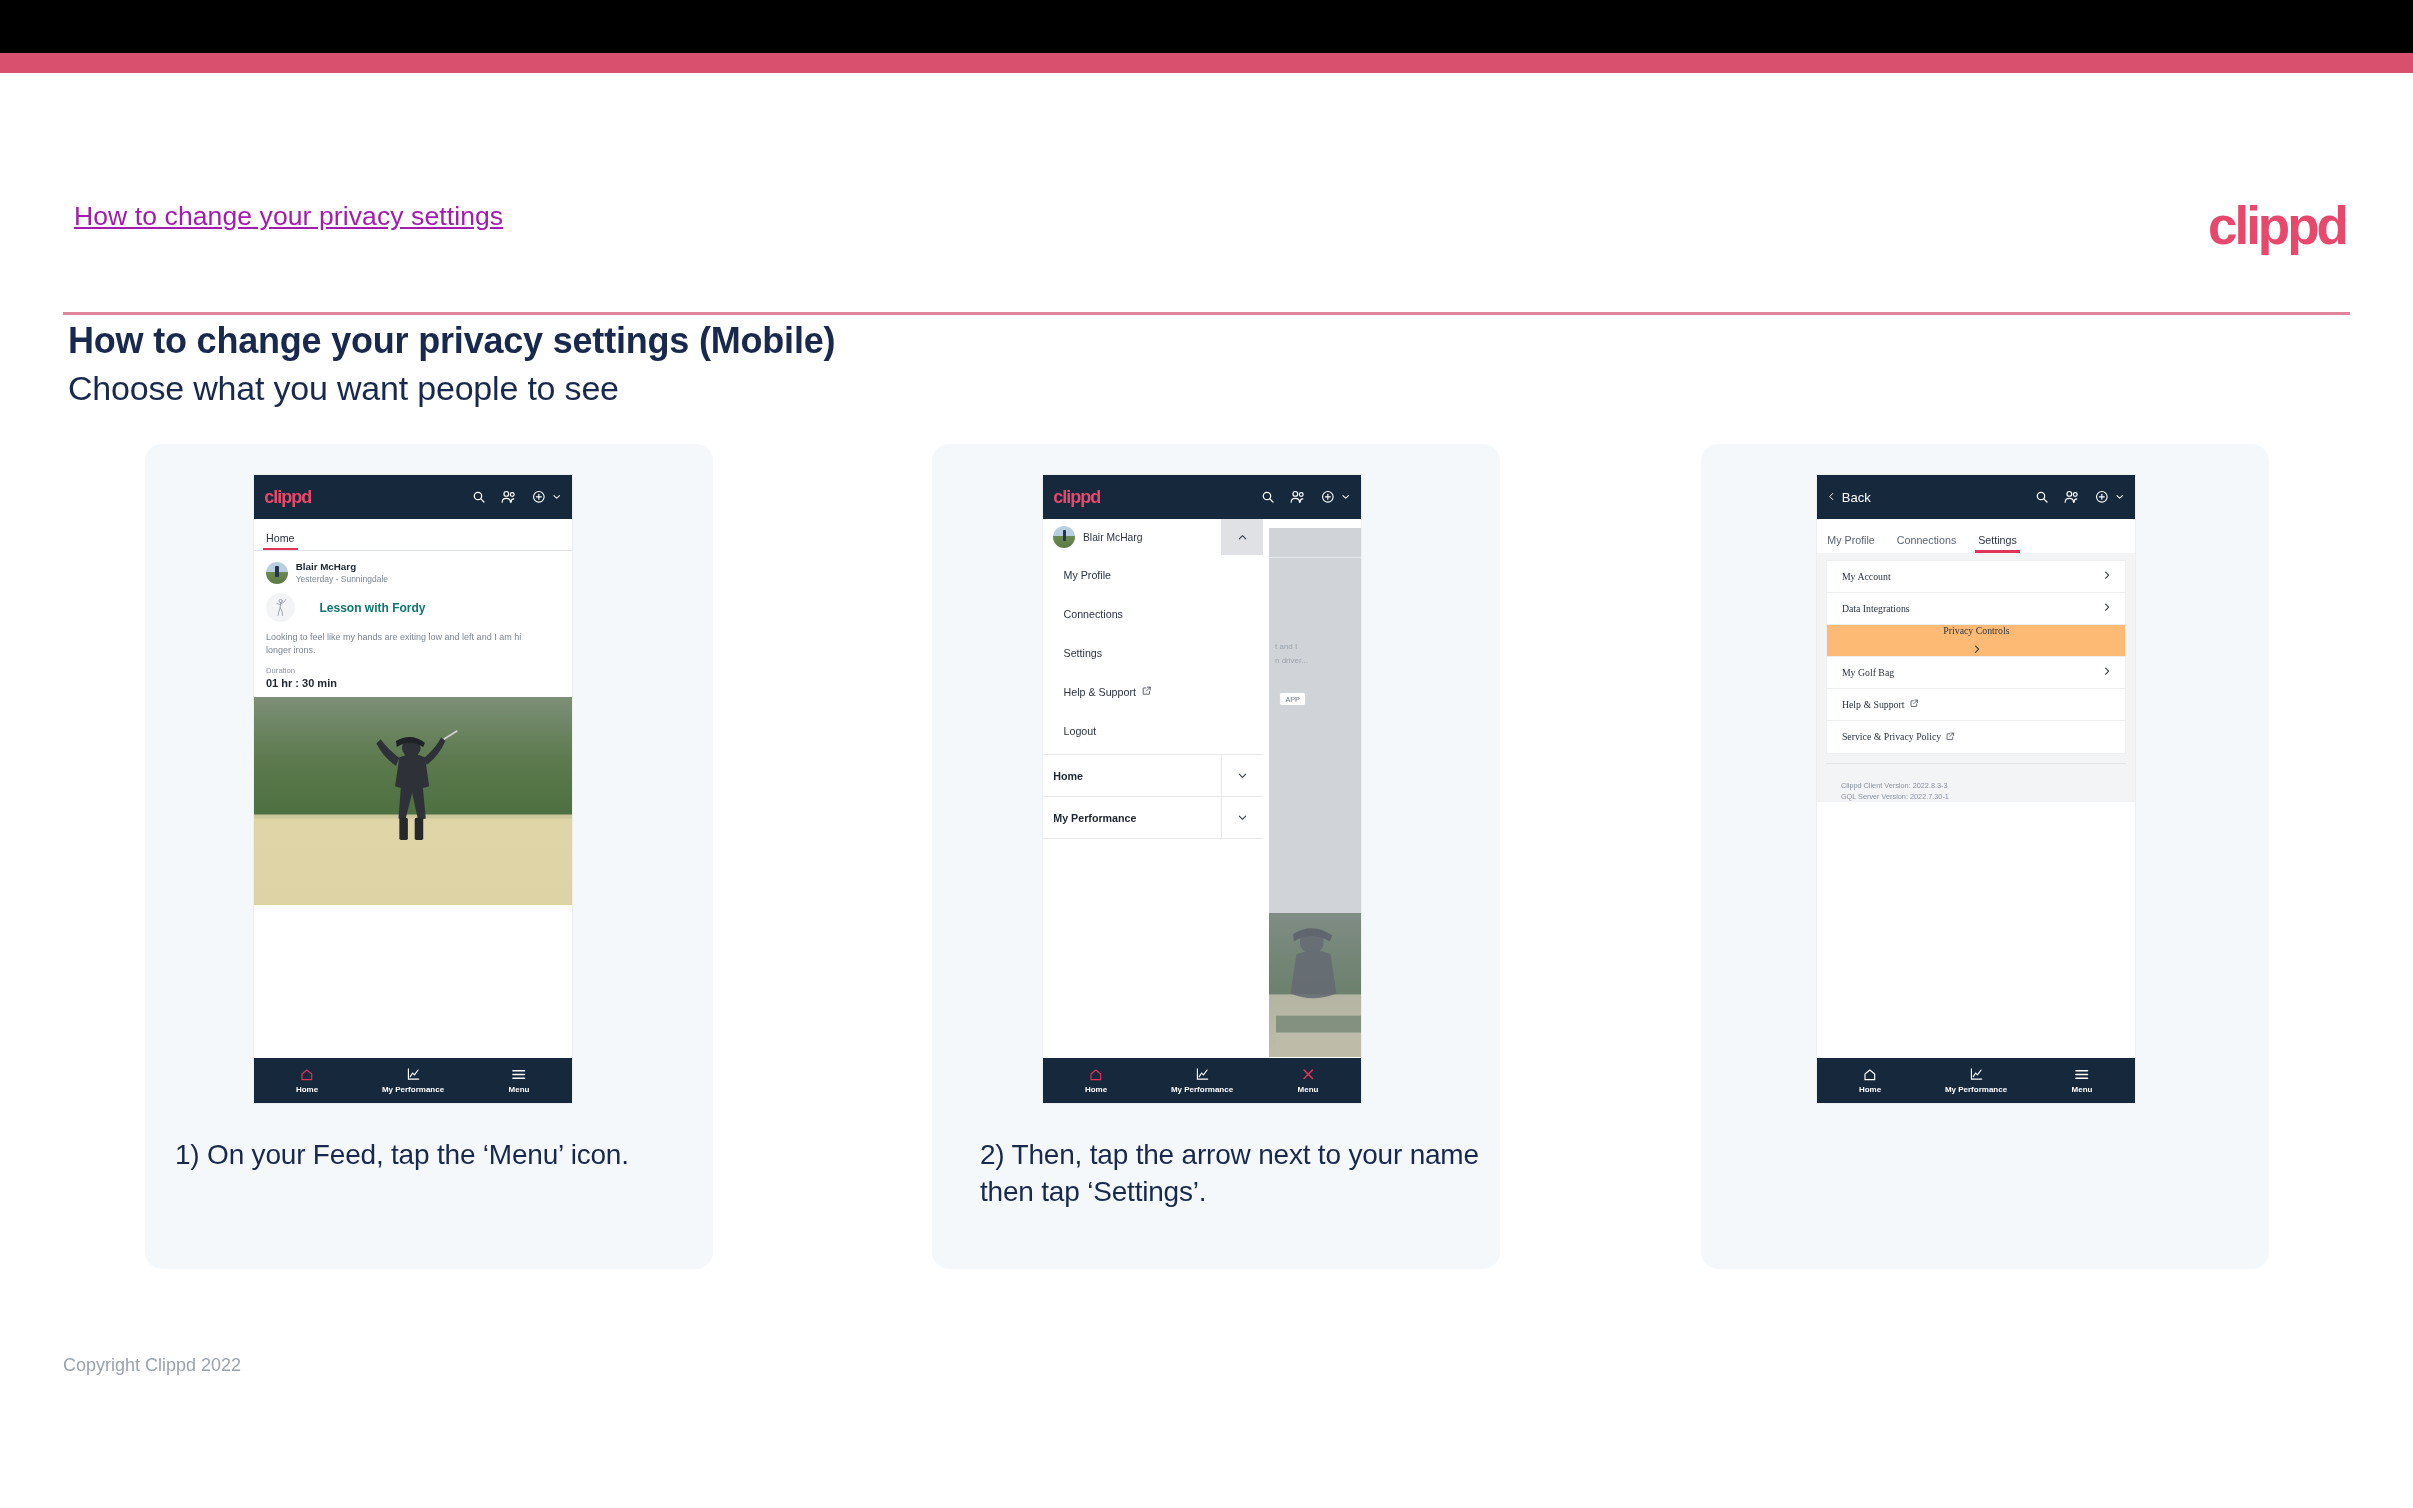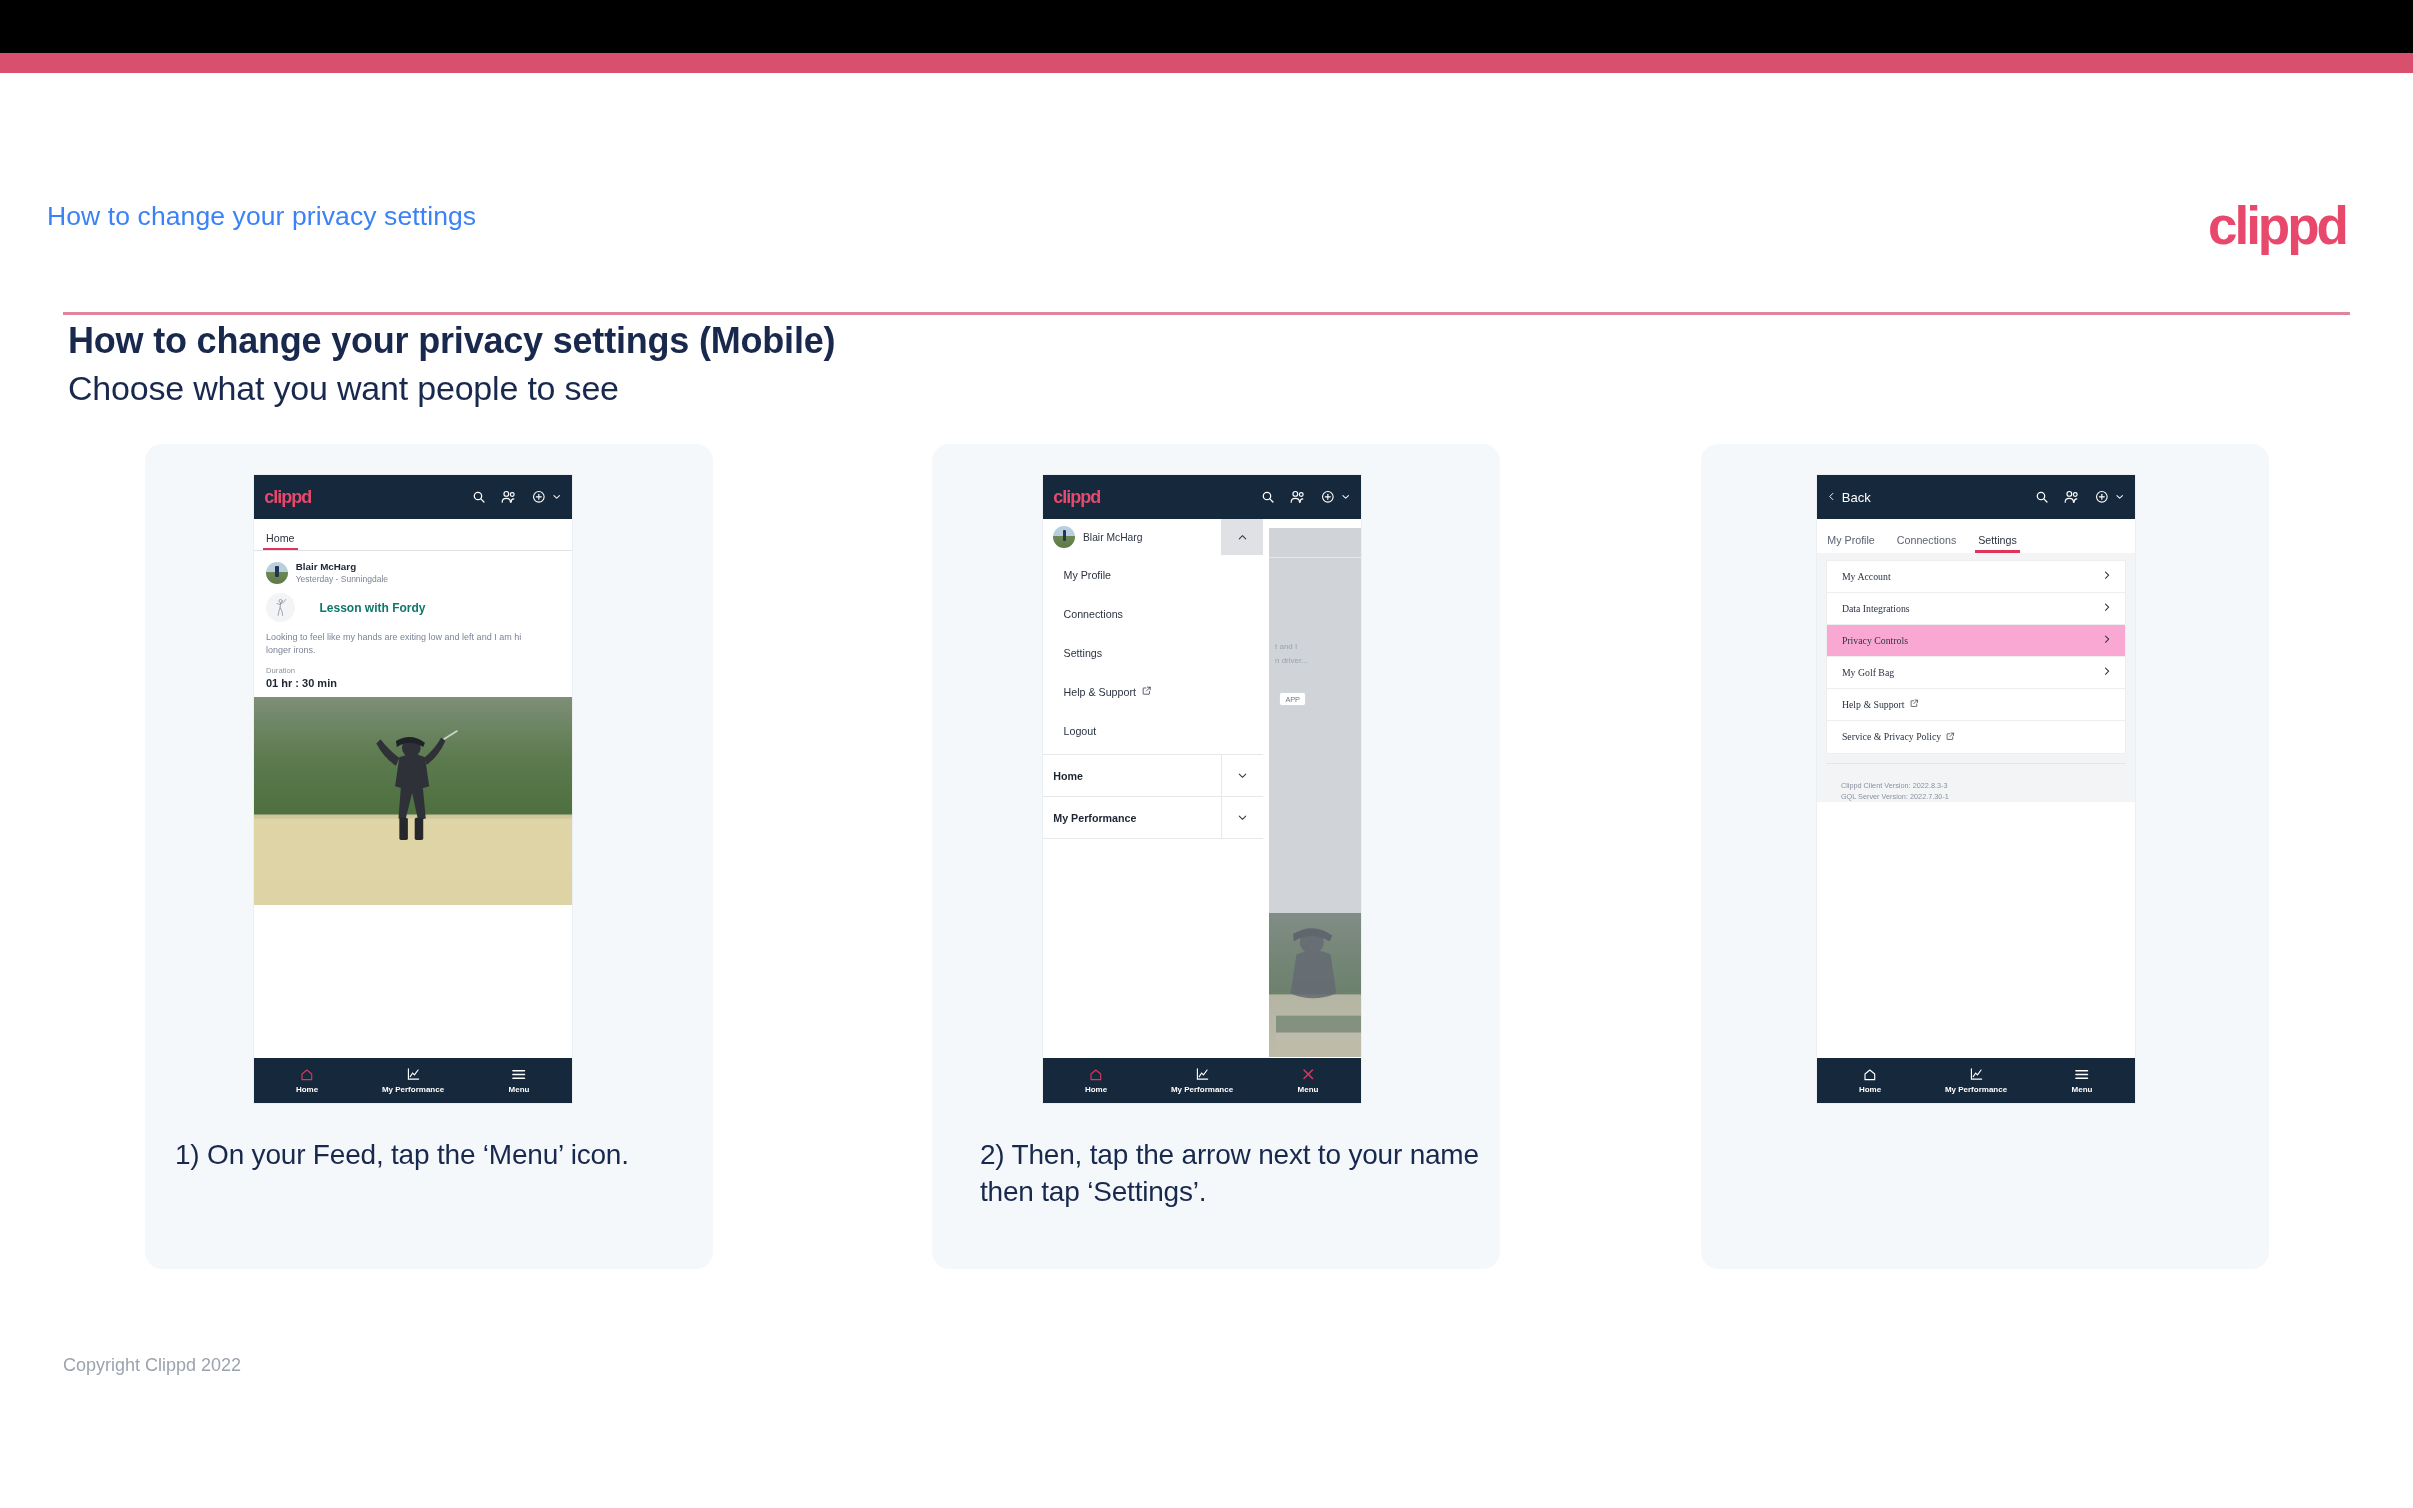--- a/index.html
+++ b/index.html
@@ -11,22 +11,22 @@
   }
   .slide { position: relative; width: 2413px; height: 1508px; background: #ffffff; }
 
   
   .topbar-black { position: absolute; top: 0; left: 0; width: 2413px; height: 53px; background: #000000; }
   .topbar-pink  { position: absolute; top: 53px; left: 0; width: 2413px; height: 20.5px; background: #d9506f; }
 
   
   .header { position: absolute; top: 73px; left: 0; width: 2413px; height: 168px; background: #ffffff; }
   .header-title {
-    position: absolute; left: 47px; top: 128px;
-    font-size: 26.5px; color: #3b82f6; letter-spacing: 0.1px;
+    position: absolute; left: 74px; top: 128px;
+    font-size: 26.5px; color: #a21caf; letter-spacing: 0.1px; text-decoration: underline;
   }
   .brand-logo {
     position: absolute; right: 67px; top: 126px;
     font-size: 53px; font-weight: bold; color: #e8486b;
     letter-spacing: -3px; line-height: 1;
   }
   .header-rule {
     position: absolute; left: 63px; top: 239px; width: 2287px; height: 2.6px;
     background: #e0859c;
   }
@@ -190,21 +190,21 @@
 
   
   .settings-body { background: #f2f4f6; padding: 6.8px 9.4px 0 9.4px; }
   .settings-list { background: #ffffff; border: 0.9px solid #eceef0; font-family: Liberation Serif, serif; }
   .srow {
     height: 32px; display: flex; align-items: center; justify-content: space-between;
     padding: 0 13.7px 0 14.5px; border-bottom: 0.9px solid #eceef0;
     font-size: 9.8px; color: #2b3442;
   }
   .srow:last-child { border-bottom: none; }
-  .srow.highlight { background: #f9a8d4; }
+  .srow.highlight { background: #fdba74; flex-direction: column; }
   .srow-label { display: flex; align-items: center; gap: 5.1px; }
   .versions { padding: 15.4px 0 0 9.4px; border-top: 0.9px solid #e3e6e9; margin: 9.4px 0 0 0; }
   .version-line { font-size: 7.3px; color: #8a93a1; line-height: 1.55; padding-left: 5.1px; }
 
   
   .caption {
     position: absolute; font-size: 28px; color: #19294d; line-height: 1.32; letter-spacing: -0.2px;
   }
   .caption-1 { left: 175px; top: 1137px; width: 564px; }
   .caption-2 { left: 980px; top: 1137px; width: 530px; }

